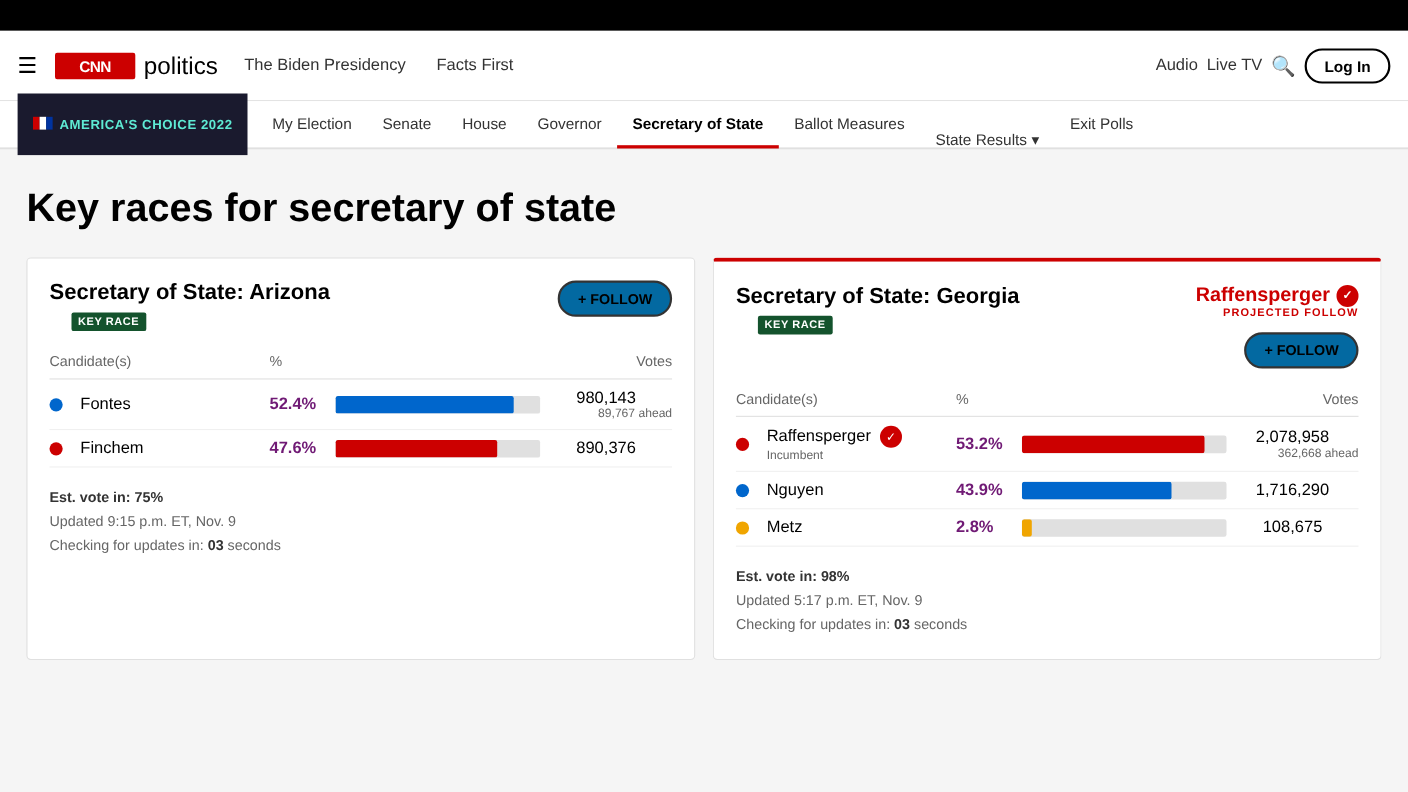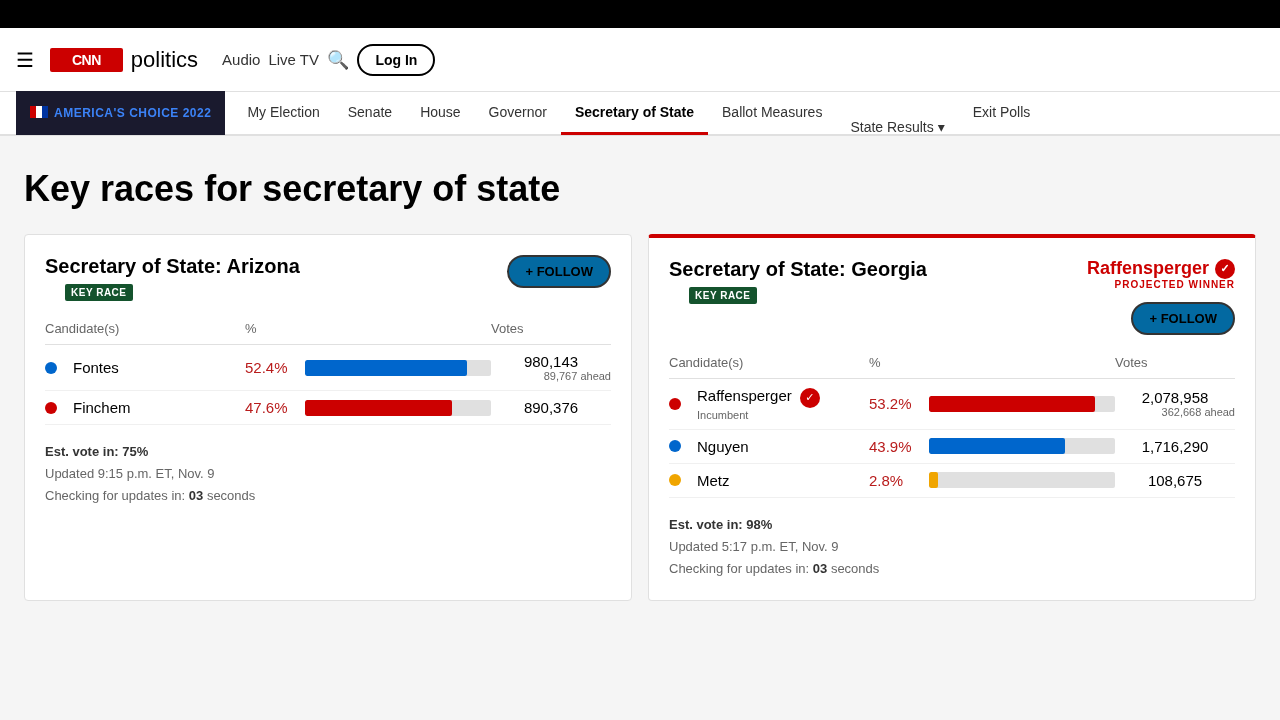--- a/index.html
+++ b/index.html
@@ -85,25 +85,25 @@
     .election-nav {
       background: #fff;
       height: 44px;
       display: flex;
       align-items: center;
       padding: 0 0 0 16px;
       border-bottom: 2px solid #e0e0e0;
     }
     .election-brand {
       background: #1a1a2e;
-      color: #3b82f6;
+      color: #5eead4;
       font-size: 12px;
       font-weight: 900;
       padding: 0 14px;
-      height: 44px;
+      height: 56px;
       display: flex;
       align-items: center;
       letter-spacing: 0.5px;
       margin-right: 8px;
       white-space: nowrap;
       gap: 6px;
     }
     .election-nav-links {
       display: flex;
       align-items: center;
@@ -233,21 +233,21 @@
     
     .candidates-header {
       display: grid;
       grid-template-columns: 200px 60px 1fr 120px;
       font-size: 13px;
       color: #666;
       padding: 8px 0;
       border-bottom: 1px solid #e0e0e0;
       margin-top: 12px;
     }
-    .candidates-header .col-votes { }
+    .candidates-header .col-votes { text-align: right; }
 
     
     .candidate-row {
       display: grid;
       grid-template-columns: 200px 60px 1fr 120px;
       align-items: center;
       padding: 8px 0;
       border-bottom: 1px solid #f0f0f0;
     }
     .candidate-name {
@@ -268,21 +268,22 @@
       width: 12px;
       height: 12px;
       border-radius: 50%;
       flex-shrink: 0;
     }
     .dot.blue { background: #0066cc; }
     .dot.red { background: #cc0000; }
     .dot.yellow { background: #f0a500; }
     .pct {
       font-size: 15px;
-      color: #b91c1c;
+      color: #701a75;
+      font-weight: bold;
     }
     .bar-container {
       height: 16px;
       background: #e0e0e0;
       border-radius: 2px;
       overflow: hidden;
       position: relative;
     }
     .bar-fill {
       height: 100%;
@@ -324,20 +325,24 @@
 </head>
 <body>
 
 <div class="top-bar"></div>
 
 <div class="main-nav">
   <span class="hamburger">☰</span>
   <div class="logo-area">
     <span class="cnn-logo">CNN</span>
     <span class="politics-text">politics</span>
+  </div>
+  <div class="nav-links">
+    <a href="#">The Biden Presidency</a>
+    <a href="#">Facts First</a>
   </div>
   <div class="nav-right">
     <a href="#">Audio</a>
     <a href="#">Live TV</a>
     <span class="search-icon">🔍</span>
     <button class="login-btn">Log In</button>
   </div>
 </div>
 
 <div class="election-nav">
@@ -437,21 +442,21 @@
         <div class="race-title">Secretary of State: Georgia</div>
         <span class="key-race-badge">KEY RACE</span>
       </div>
       <div style="display:flex;flex-direction:column;align-items:flex-end;gap:8px;">
 
     <div class="winner-banner">
       <div class="winner-name-projected">
         <span>Raffensperger</span>
         <span class="checkmark-circle">✓</span>
       </div>
-      <div class="projected-label">PROJECTED WINNER</div>
+      <div class="projected-label">PROJECTED FOLLOW</div>
     </div>
 
         <button class="follow-btn">+ FOLLOW</button>
       </div>
     </div>
     <div class="candidates-header">
       <div>Candidate(s)</div>
       <div>%</div>
       <div></div>
       <div class="col-votes">Votes</div>

